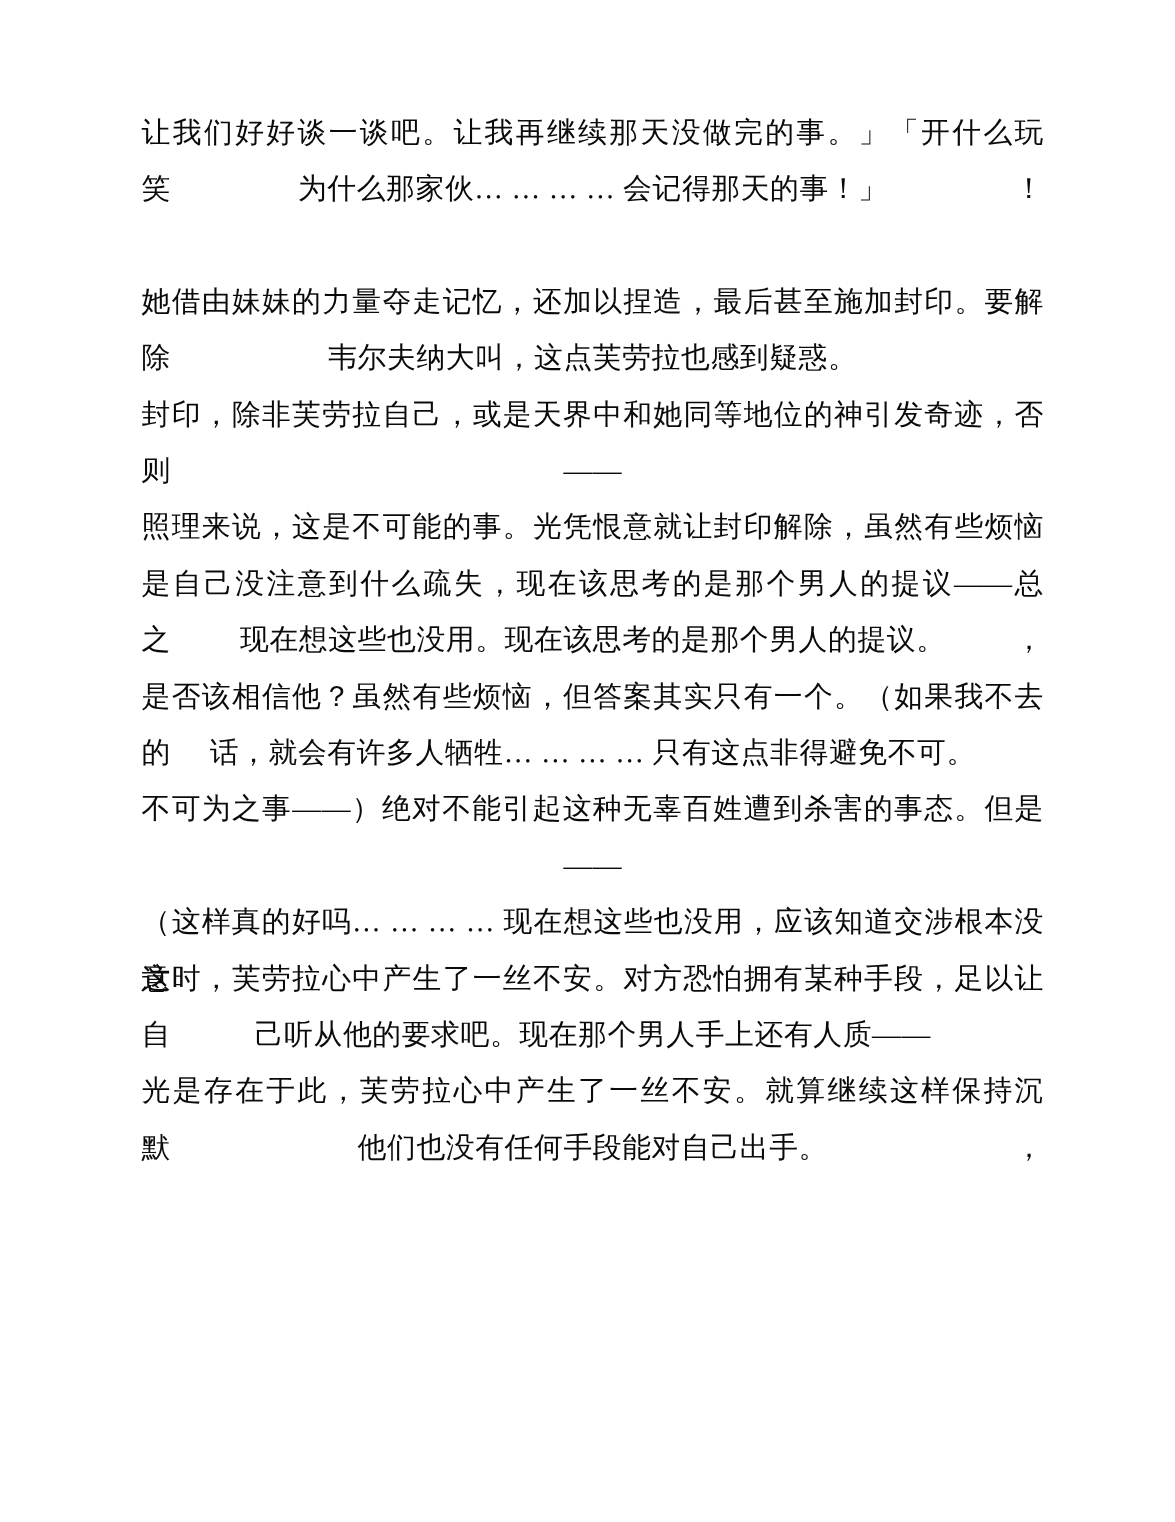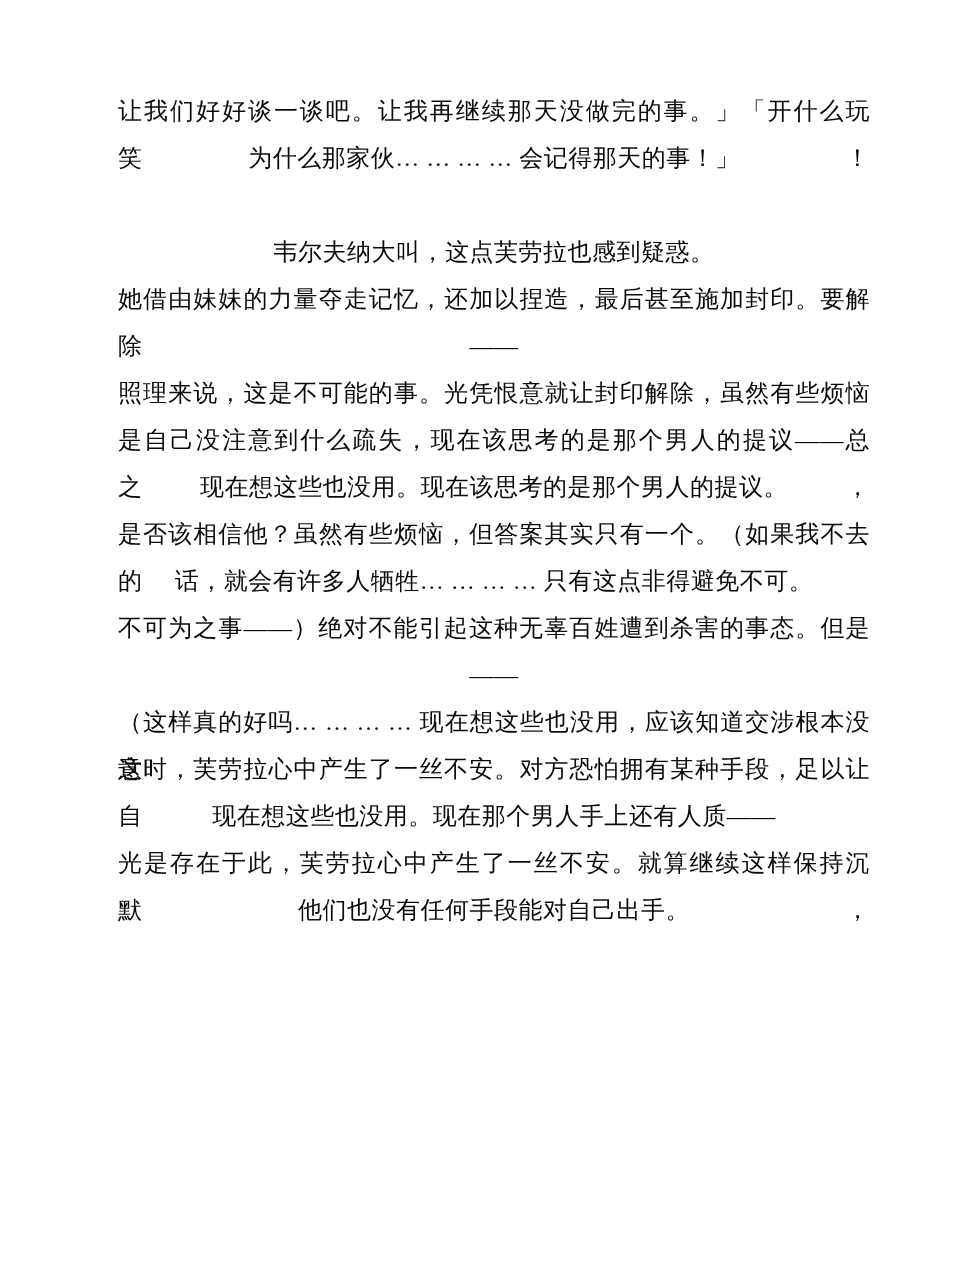--- a/index.html
+++ b/index.html
@@ -39,28 +39,29 @@
     height: 47px;
   }
 </style>
 </head>
 <body>
 
 <div class="page">
   <div class="line j">让我们好好谈一谈吧。让我再继续那天没做完的事。」「开什么玩笑！</div>
   <div class="line">为什么那家伙… … … … 会记得那天的事！」</div>
   <div class="line blank"></div>
+  <div class="line j">她借由妹妹的力量夺走记忆，还加以捏造，最后甚至施加封印。要解除</div>
   <div class="line">韦尔夫纳大叫，这点芙劳拉也感到疑惑。</div>
-  <div class="line j">她借由妹妹的力量夺走记忆，还加以捏造，最后甚至施加封印。要解除</div>
+  <div class="line j">封印，除非芙劳拉自己，或是天界中和她同等地位的神引发奇迹，否则</div>
   <div class="line">——</div>
   <div class="line j">照理来说，这是不可能的事。光凭恨意就让封印解除，虽然有些烦恼</div>
   <div class="line j">是自己没注意到什么疏失，现在该思考的是那个男人的提议——总之，</div>
   <div class="line">现在想这些也没用。现在该思考的是那个男人的提议。</div>
   <div class="line j">是否该相信他？虽然有些烦恼，但答案其实只有一个。（如果我不去的</div>
   <div class="line">话，就会有许多人牺牲… … … … 只有这点非得避免不可。</div>
   <div class="line j">不可为之事——）绝对不能引起这种无辜百姓遭到杀害的事态。但是</div>
   <div class="line">——</div>
   <div class="line j">（这样真的好吗… … … … 现在想这些也没用，应该知道交涉根本没意</div>
   <div class="line j">这时，芙劳拉心中产生了一丝不安。对方恐怕拥有某种手段，足以让自</div>
-  <div class="line">现在想这些也没用。现在那个男人手上还有人质——</div>
+  <div class="line">己听从他的要求吧。现在那个男人手上还有人质——</div>
   <div class="line j">光是存在于此，芙劳拉心中产生了一丝不安。就算继续这样保持沉默，</div>
   <div class="line">他们也没有任何手段能对自己出手。</div>
 </div>
 
 </body></html>

